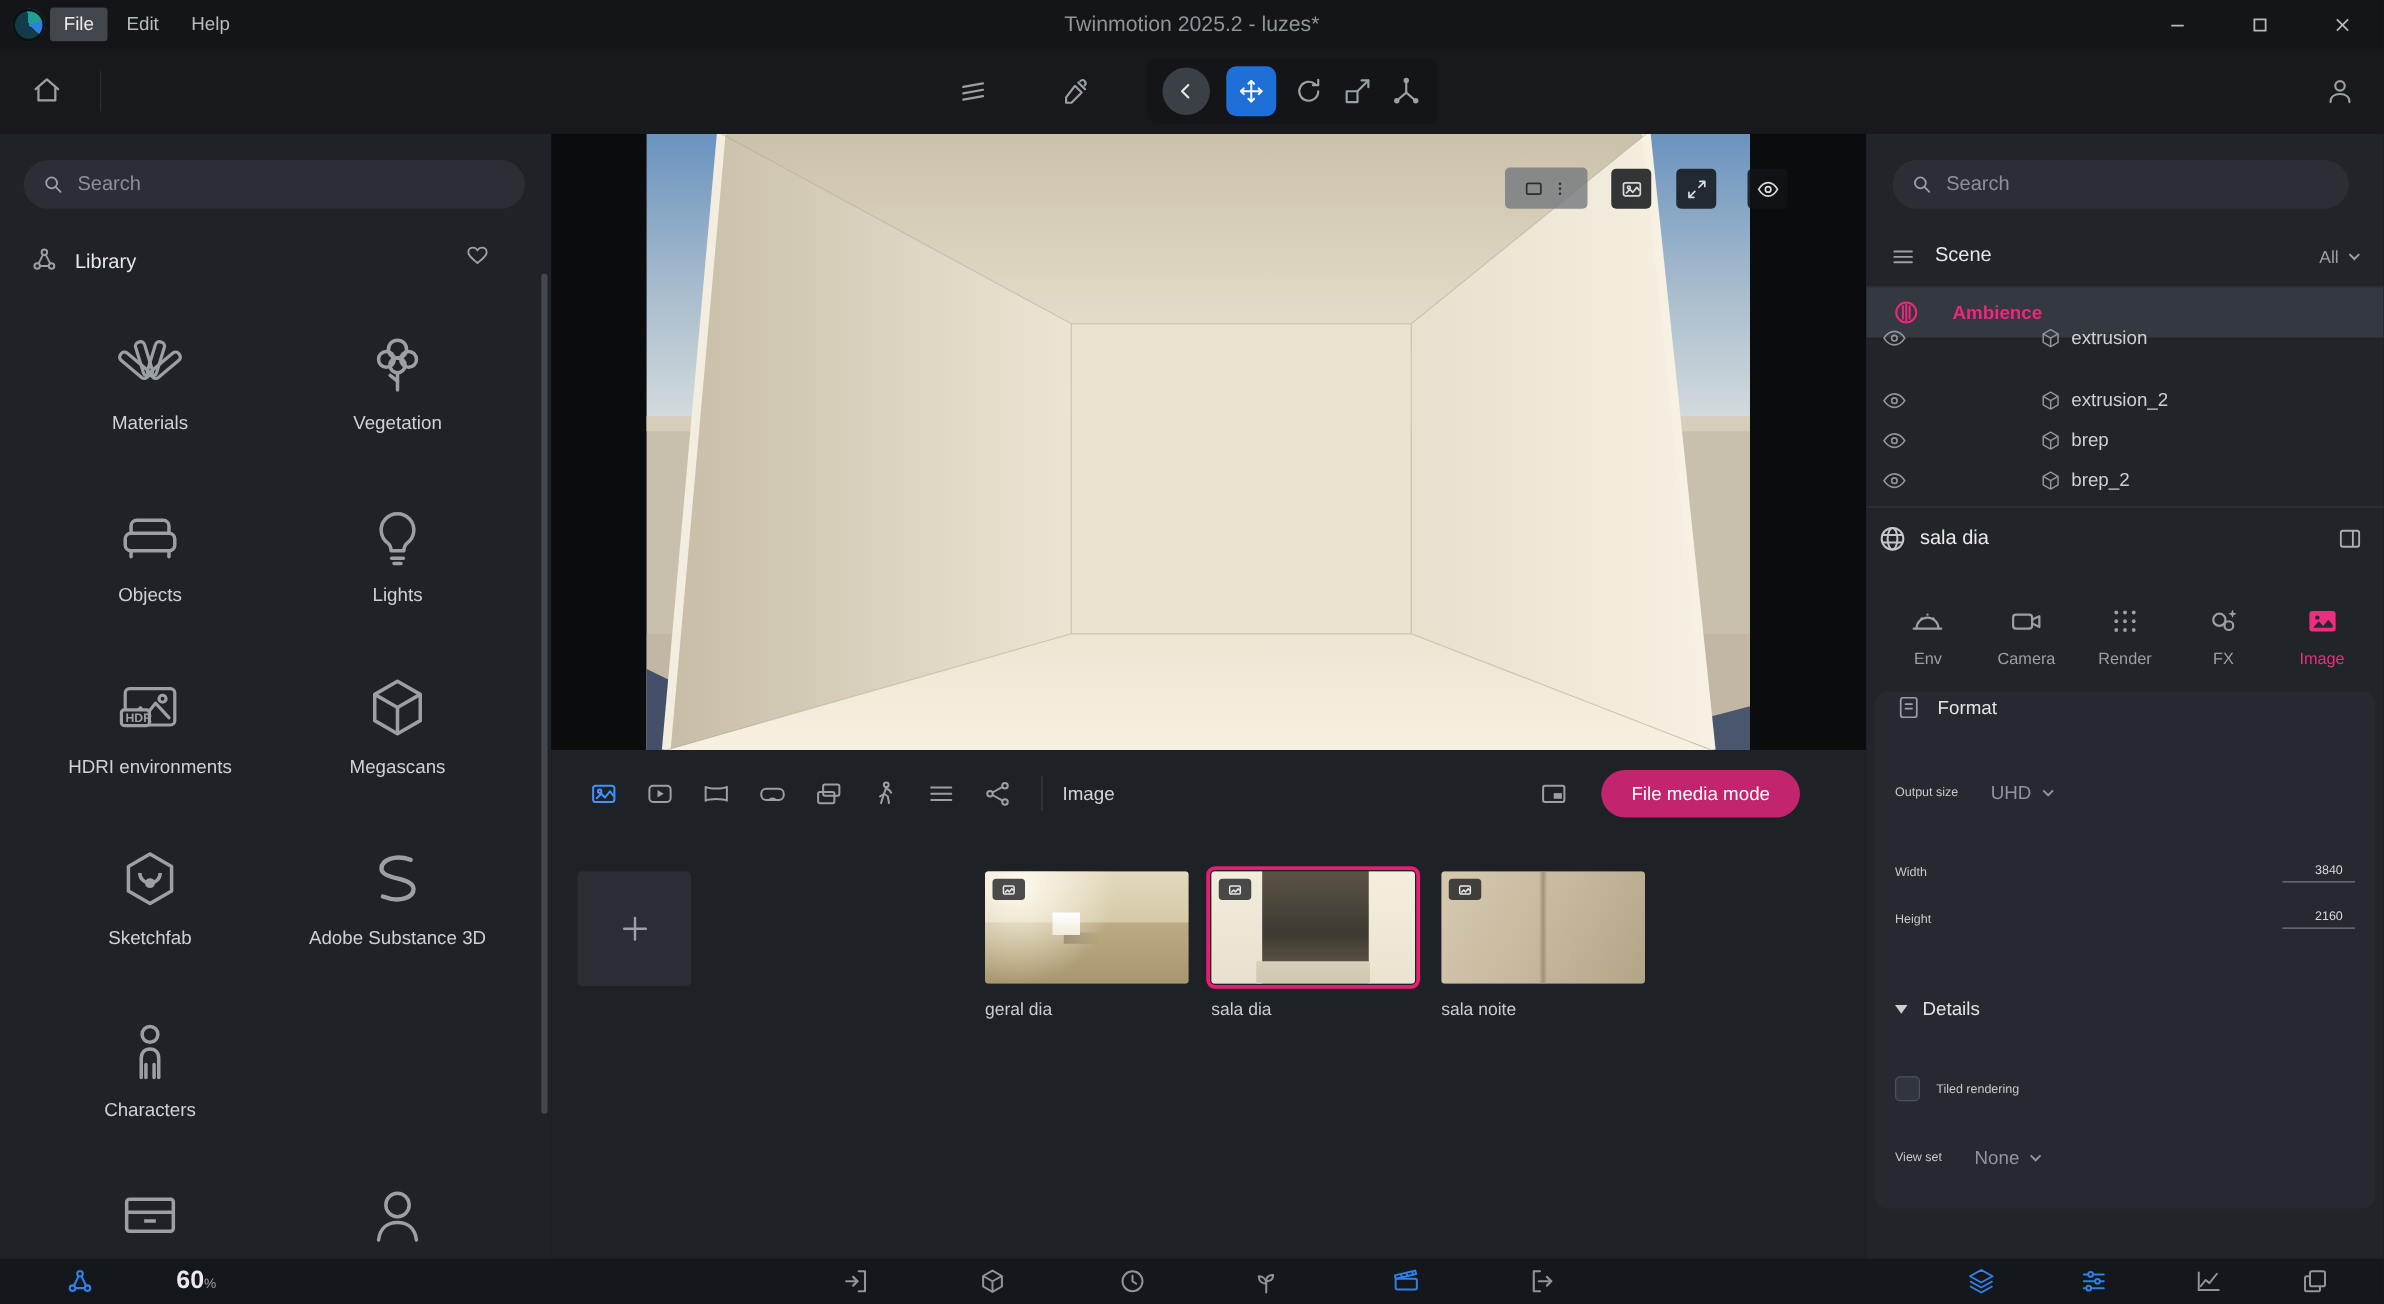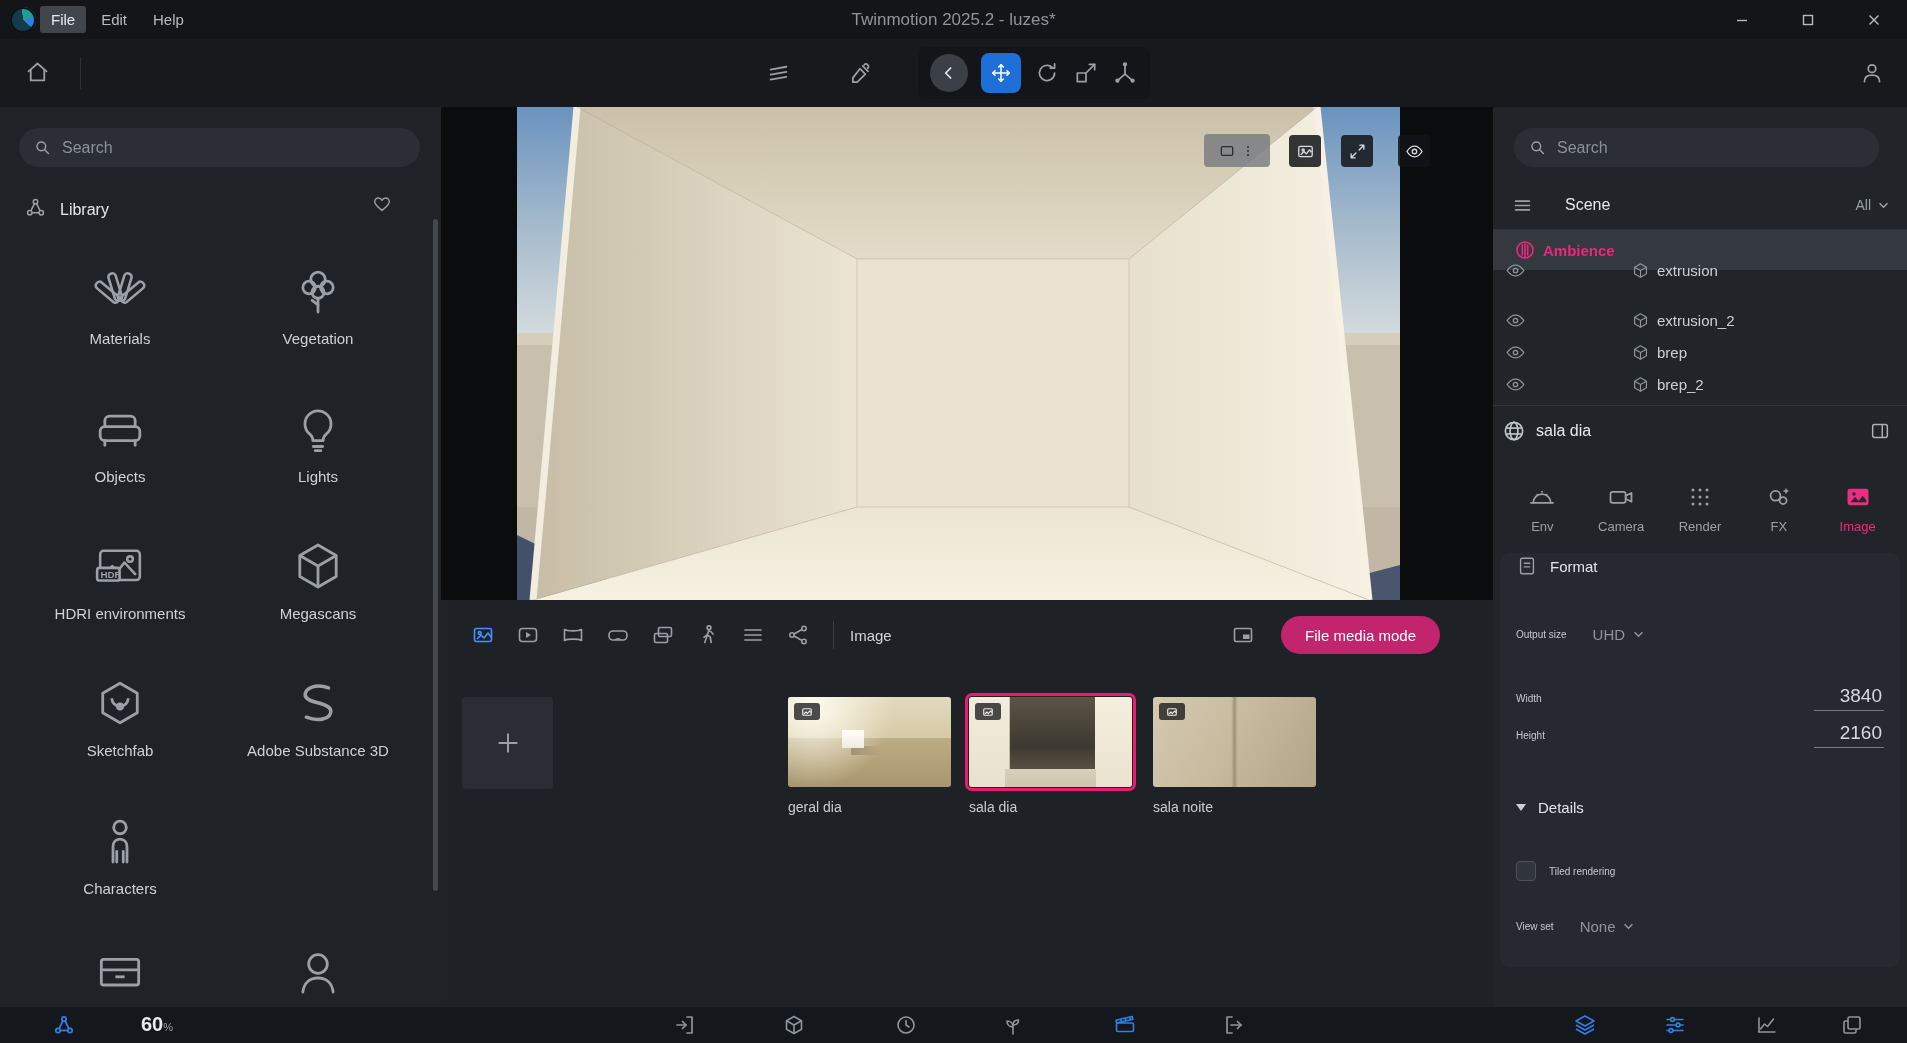--- a/index.html
+++ b/index.html
@@ -82,41 +82,41 @@
      linear-gradient(#f2ecdc,#e8e1cf) 0 0 / 25% 100% no-repeat,
      linear-gradient(#f4eedd,#eae3d0) 100% 0 / 23% 100% no-repeat,
      linear-gradient(180deg,#5a5446 0%,#3e3931 55%,#6b6352 100%)}
   .art-4{background:
      linear-gradient(90deg, rgba(0,0,0,0) 48%, rgba(150,136,110,.8) 50%, rgba(0,0,0,0) 52%),
      linear-gradient(120deg,#d5c9b0 0%,#c6b99e 50%,#b2a487 100%)}
 
   
   .right-panel{position:absolute;right:0;top:107px;width:414px;bottom:36px;background:#212529;overflow:hidden}
   .rp-search{left:21px;top:21px;width:365px}
-  .rp-scene-head{position:absolute;left:0;top:80px;right:0;height:36px;display:flex;align-items:center;padding:0 18px 0 19px;gap:32px}
+  .rp-scene-head{position:absolute;left:0;top:80px;right:0;height:36px;display:flex;align-items:center;padding:0 18px 0 19px;gap:15px}
   .rp-scene-head .t{font-size:16px;color:#e4e6e9}
   .rp-filter{margin-left:auto;display:flex;align-items:center;gap:7px;color:#9aa0a6;font-size:14px}
   .divider{position:absolute;left:0;right:0;height:1px;background:#30343a}
-  .ambience-row{position:absolute;left:0;right:0;top:123px;height:40px;background:#34383f;display:flex;align-items:center;padding-left:20px;gap:6px}
+  .ambience-row{position:absolute;left:0;right:0;top:123px;height:40px;background:#34383f;display:flex;align-items:center;padding-left:20px;gap:25px}
   .ambience-row .t{color:#f0257f;font-size:15px;font-weight:bold}
   .tree-row{position:absolute;left:0;right:0;height:30px;display:flex;align-items:center}
   .tree-row .eye{position:absolute;left:12px;color:#8f959c}
   .tree-row .geo{position:absolute;left:138px;color:#8f959c}
   .tree-row .t{position:absolute;left:164px;font-size:15px;color:#ccd0d4}
   .media-head{position:absolute;left:0;top:299px;right:0;height:50px;display:flex;align-items:center;padding:0 16px 0 8px;gap:9px}
   .media-head .t{font-size:16px;color:#e8eaed}
   .split-btn{margin-left:auto;color:#aab0b6}
   .tabs{position:absolute;left:10px;top:376px;right:10px;height:62px;display:flex}
   .tab{width:79px;display:flex;flex-direction:column;align-items:center;gap:8px;color:#9aa0a6;font-size:13px;cursor:default}
   .tab.active{color:#ee2d80}
   .props-card{position:absolute;left:7px;top:446px;width:400px;height:414px;background:#26292f;border-radius:10px;overflow:hidden}
   .prow{position:absolute;left:0;right:0;display:flex;align-items:center;padding:0 16px}
   .prow .lbl{font-size:10px;color:#c6cacf}
   .prow .val-muted{display:flex;align-items:center;gap:8px;color:#8f959c;font-size:15px}
-  .num-val{font-size:19px;color:#d6dadf;border-bottom:1px solid #757c85;padding:0 2px 3px 26px;min-width:58px}
+  .num-val{font-size:10px;color:#d6dadf;border-bottom:1px solid #757c85;padding:0 2px 3px 26px;min-width:58px}
   .sec-head{display:flex;align-items:center;gap:12px}
   .sec-head .t{font-size:15px;font-weight:normal;color:#e2e5e8}
   .tri{width:0;height:0;border-left:5px solid transparent;border-right:5px solid transparent;border-top:7px solid #ccd0d5}
   .checkbox{width:20px;height:20px;border-radius:4px;background:#31353c;border:1px solid #4d535b}
 
   
   .statusbar{position:absolute;left:0;bottom:0;right:0;height:36px;background:#14171b}
   .sb-ic{position:absolute;top:5px;width:26px;height:26px;display:flex;align-items:center;justify-content:center;color:#8f959c}
   .sb-ic.blue{color:#2f80e8}
   .sb-scale{position:absolute;left:141px;top:6px;font-size:20px;font-weight:bold;color:#e8eaed}

